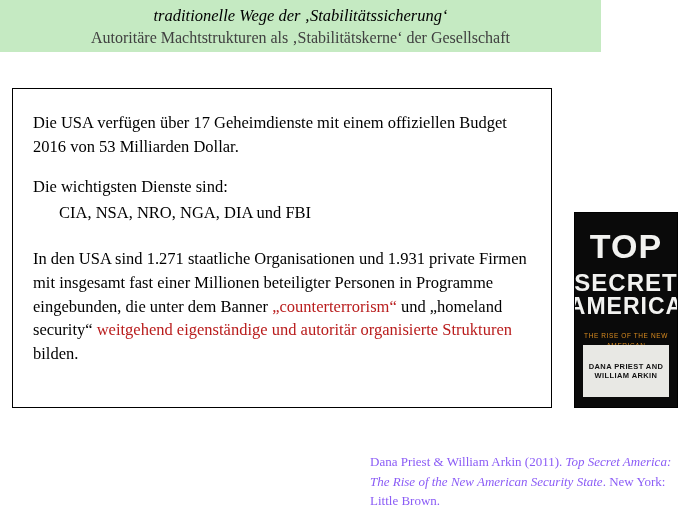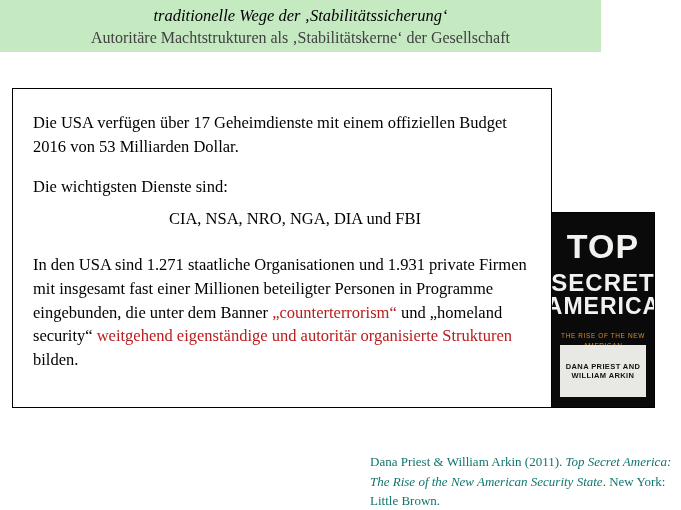--- a/index.html
+++ b/index.html
@@ -57,39 +57,38 @@
     box-sizing: border-box;
     padding: 22px 20px 9px 20px;
   }
   .para {
     font-size: 16.5px;
     line-height: 1.45;
     color: #000000;
     margin: 0 0 16px 0;
   }
   .para.tight {
-    margin-bottom: 8px;
+    margin-bottom: 2px;
   }
   .centered-list {
     font-size: 16.5px;
     line-height: 1.45;
     color: #000000;
-    text-align: center;
     margin: 0 0 22px 0;
     padding-left: 26px;
   }
   .red-bold {
     color: #b91c1c;
     font-weight: normal;
   }
 
   
   .book-cover {
     position: absolute;
-    left: 551px;
+    left: 574px;
     top: 212px;
     width: 104px;
     height: 196px;
     background: #0a0a0a;
     border: 1px solid #000000;
     box-sizing: border-box;
     display: flex;
     flex-direction: column;
     align-items: center;
     overflow: hidden;
@@ -138,21 +137,21 @@
   }
 
   
   .citation {
     position: absolute;
     left: 370px;
     top: 452px;
     width: 305px;
     font-size: 13px;
     line-height: 1.5;
-    color: #0f766e;
+    color: #8b5cf6;
   }
   .citation .it {
     font-style: italic;
   }
 </style>
 </head>
 <body>
 
 <div class="header-banner">
   <div class="header-line-1">traditionelle Wege der ‚Stabilitätssicherung‘</div>

